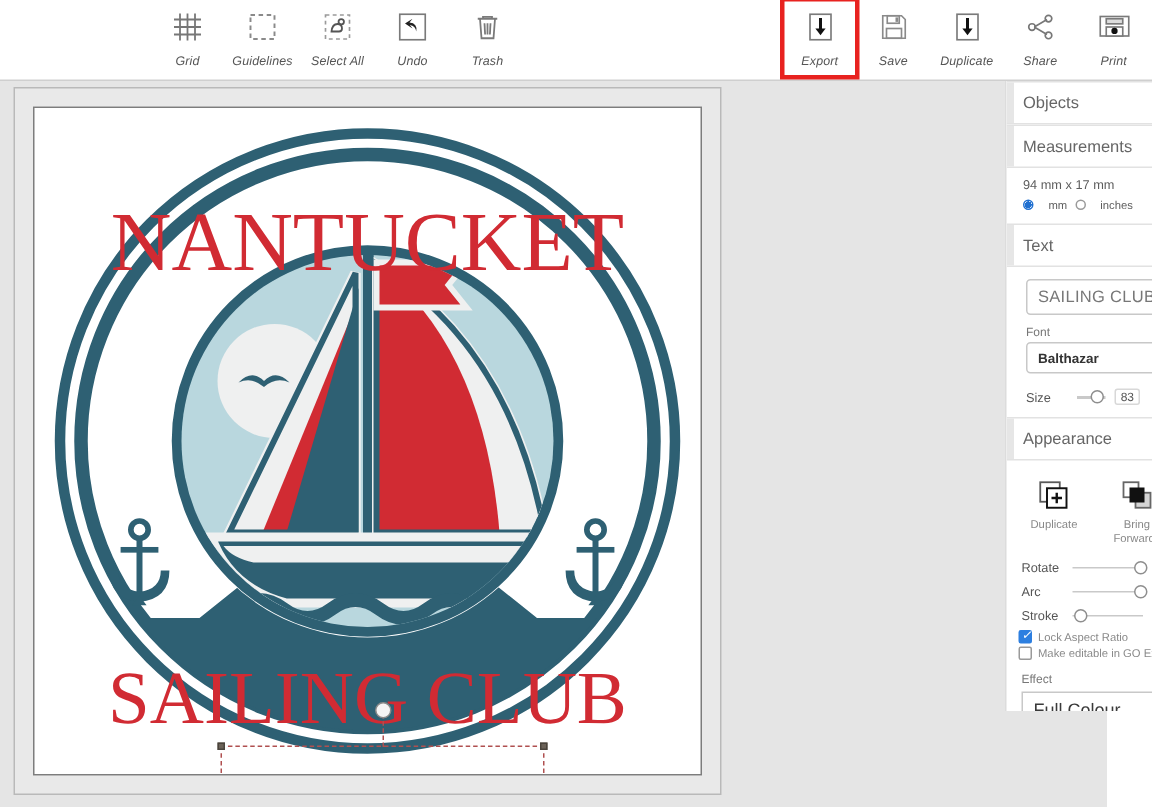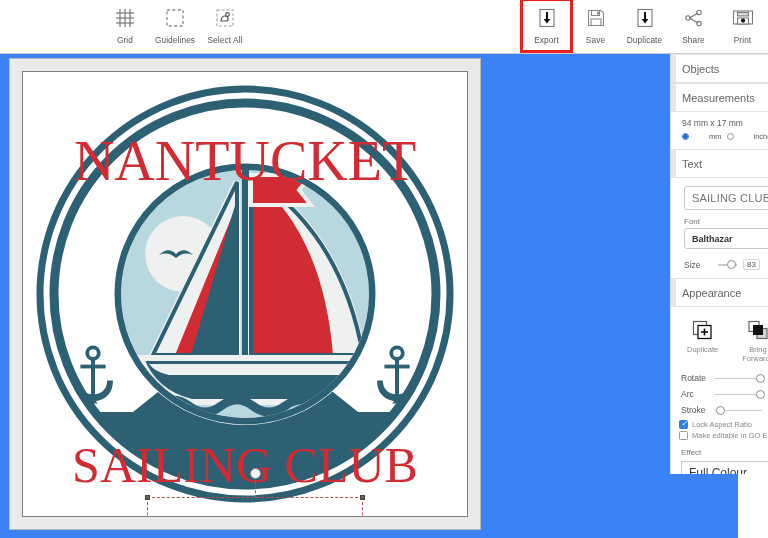--- a/index.html
+++ b/index.html
@@ -10,20 +10,21 @@
     font-family: "Liberation Sans", sans-serif;
   }
   #app { position: relative; width: 768px; height: 538px; }
 
   
   #toolbar {
     position: absolute; top: 0; left: 0;
     width: 768px; height: 54px;
     background: #ffffff;
     border-bottom: 1px solid #cfcfcf;
+    font-style: italic;
   }
   .tool-group { position: absolute; top: 0; height: 53px; display: flex; align-items: flex-start; }
   #group-left { left: 100px; }
   #group-right { left: 522px; }
   .tool {
     width: 50px; height: 51px;
     display: flex; flex-direction: column;
     align-items: center; justify-content: flex-start;
     padding-top: 6px;
     cursor: pointer;
@@ -38,21 +39,21 @@
     font-size: 8.3px; color: #555; letter-spacing: .1px;
     white-space: nowrap; text-align: center;
   }
   .tool.highlight { outline: 3px solid #e8221f; outline-offset: -1px; z-index:5; background:#fff; }
   #group-right .tool { width: 49px; }
 
   
   #workarea {
     position: absolute; top: 54px; left: 0;
     width: 738px; height: 484px;
-    background: #3b82f6;
+    background: #e5e5e5;
   }
   #canvas-outer {
     position: absolute; left: 9px; top: 4px;
     width: 472px; height: 472px;
     background: #e9e9e9;
     border: 1px solid #b9b9b9;
     padding: 12px;
   }
   #canvas-white {
     width: 100%; height: 100%;
@@ -103,21 +104,21 @@
     background: #fff; position: relative;
     white-space: nowrap;
   }
   .sec-head::before {
     content: ""; position: absolute; left: 0; top: 0;
     width: 5px; height: 100%; background: #e6e6e6;
   }
   .sec-body { padding: 6px 8px 8px 11px; }
   .dims { font-size: 8.5px; color: #5c5c5c; margin-bottom: 4px; }
   .radios { display: flex; align-items: center; gap: 5px; font-size: 7.5px; color: #5c5c5c; }
-  .radios span { display:flex; align-items:center; gap:20px; }
+  .radios span { display:flex; align-items:center; gap:10px; }
   .rd { width: 7px; height: 7px; border-radius: 50%; border: 1px solid #9a9a9a; display:inline-block; background:#fff;}
   .rd.on { border-color:#1f6fd0; background: radial-gradient(circle, #1f6fd0 0 2.2px, #fff 2.3px 100%); }
 
   .txtfield {
     width: 105px; height: 24px;
     border: 1px solid #c8c8c8; border-radius: 3px;
     background: #fff;
     display: flex; align-items: center; padding-left: 7px;
     font-size: 11px; color: #777; letter-spacing:.2px;
     margin: 5px 0 0 2px;
@@ -200,21 +201,45 @@
         <span class="ticon">
           <svg width="22" height="22" viewBox="0 0 22 22">
             <rect x="3" y="3" width="16" height="16" fill="none" stroke="#9a9a9a" stroke-width="1.1" stroke-dasharray="2.6 2.2"></rect>
             <path d="M7 14 Q7.5 9 11 9 Q14 9 14 12 Q14 14 12 14 Z" fill="none" stroke="#555" stroke-width="1.2"></path>
             <circle cx="13.5" cy="7.5" r="1.8" fill="none" stroke="#555" stroke-width="1.2"></circle>
           </svg>
         </span>
         <span class="tlabel">Select All</span>
       </div>
 
-
+      <div class="tool">
+        <span class="ticon">
+          <svg width="22" height="22" viewBox="0 0 22 22">
+            <rect x="2.5" y="2.5" width="17" height="17" fill="none" stroke="#7a7a7a" stroke-width="1.1"></rect>
+            <path d="M13.5 14 Q14.5 8.5 9 8 L11 5.5 L6 8.6 L11 12 L9.2 9.6 Q13 10 13.5 14 Z" fill="#222"></path>
+          </svg>
+        </span>
+        <span class="tlabel">Undo</span>
+      </div>
+
+      <div class="tool">
+        <span class="ticon">
+          <svg width="22" height="22" viewBox="0 0 22 22">
+            <g stroke="#7a7a7a" stroke-width="1.2" fill="none">
+              <path d="M4.5 5.5 h13"></path>
+              <path d="M8 5.5 v-1.3 h6 v1.3"></path>
+              <path d="M6 5.5 l1 13 h8 l1 -13"></path>
+              <line x1="9" y1="8.5" x2="9.4" y2="16"></line>
+              <line x1="11" y1="8.5" x2="11" y2="16"></line>
+              <line x1="13" y1="8.5" x2="12.6" y2="16"></line>
+            </g>
+          </svg>
+        </span>
+        <span class="tlabel">Trash</span>
+      </div>
 
     </div>
 
     <div class="tool-group" id="group-right">
 
       <div class="tool highlight">
         <span class="ticon">
           <svg width="22" height="22" viewBox="0 0 22 22">
             <rect x="4" y="2.5" width="14" height="17" fill="none" stroke="#7a7a7a" stroke-width="1.1"></rect>
             <g fill="#111">

